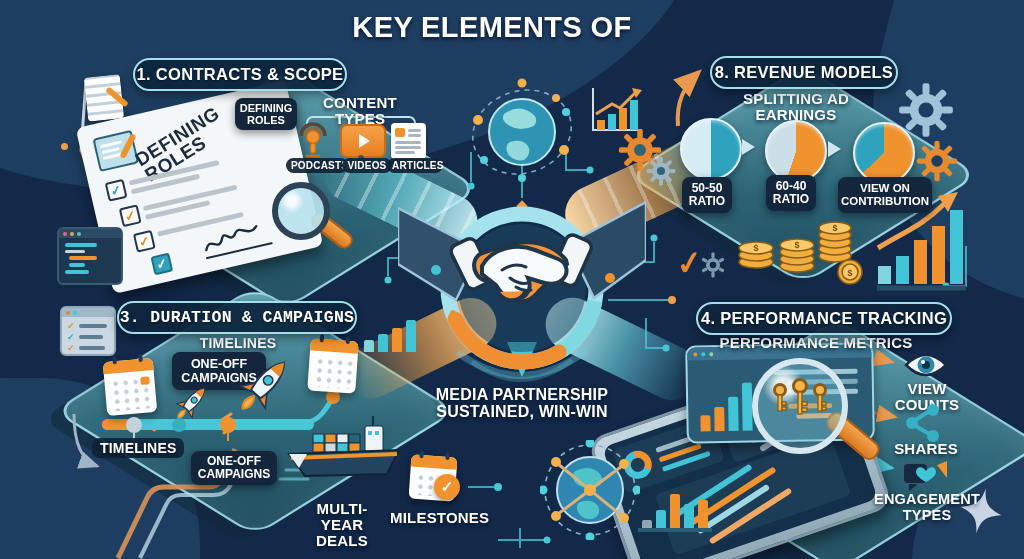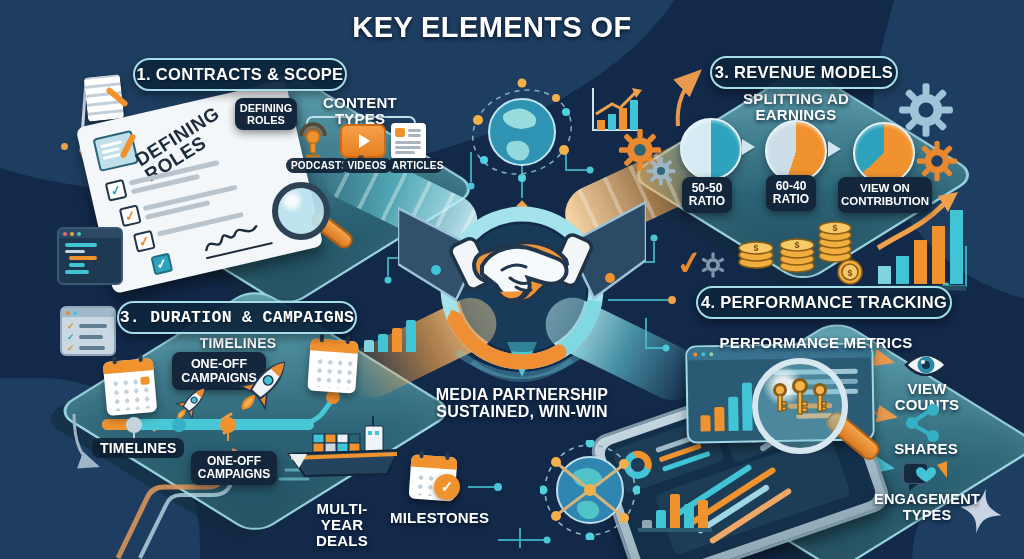--- a/index.html
+++ b/index.html
@@ -382,21 +382,21 @@
         <span class="dot3" style="background:#4ec9b0;"></span>
     </div>
     <div class="row" style="left:6px;top:14px;width:32px;height:4px;background:#41c4d6;"></div>
     <div class="row" style="left:6px;top:21px;width:20px;height:3px;background:#c9d6e0;"></div>
     <div class="row" style="left:10px;top:27px;width:28px;height:4px;background:#f0922e;"></div>
     <div class="row" style="left:10px;top:34px;width:16px;height:4px;background:#41c4d6;"></div>
     <div class="row" style="left:6px;top:41px;width:24px;height:4px;background:#41c4d6;"></div>
   </div>
 
   <div class="pill" style="left:710px;top:56px;width:184px;height:29px;font-size:16.5px;">
-    <span>3. REVENUE MODELS</span>
+    <span>8. REVENUE MODELS</span>
   </div>
   <div class="lbl" style="left:706px;top:91px;width:180px;font-size:15px;">
     <span>SPLITTING AD EARNINGS</span>
   </div>
 
   <svg class="abs" style="left:588px;top:84px;z-index:6;" width="58" height="50" viewBox="0 0 58 50">
     <path d="M5,4 V46 H54" stroke="#cfe0ea" stroke-width="2" fill="none"></path>
     <rect x="9" y="36" width="8" height="10" fill="#f0922e"></rect>
     <rect x="20" y="30" width="8" height="16" fill="#41c4d6"></rect>
     <rect x="31" y="24" width="8" height="22" fill="#f0922e"></rect>
@@ -639,21 +639,21 @@
   </div>
   <div class="abs" style="left:434px;top:474px;width:26px;height:26px;border-radius:50%;background:#f0922e;z-index:9;
               display:flex;align-items:center;justify-content:center;color:#fff;font-weight:bold;font-size:15px;
               box-shadow:0 2px 5px rgba(0,0,0,.4);">
     <span>✓</span>
   </div>
   <div class="lbl" style="left:390px;top:510px;width:90px;font-size:15px;">
     <span>MILESTONES</span>
   </div>
 
-  <div class="pill" style="left:696px;top:286px;width:252px;height:29px;font-size:16.5px;">
+  <div class="pill" style="left:696px;top:302px;width:252px;height:29px;font-size:16.5px;">
     <span>4. PERFORMANCE TRACKING</span>
   </div>
   <div class="lbl" style="left:716px;top:335px;width:200px;font-size:15px;">
     <span>PERFORMANCE METRICS</span>
   </div>
 
   <div class="tablet">
     <div class="tscreen">
       <div class="tpanel" style="left:8px;top:6px;width:104px;height:46px;">
         <div class="donut" style="left:6px;top:8px;"></div>

